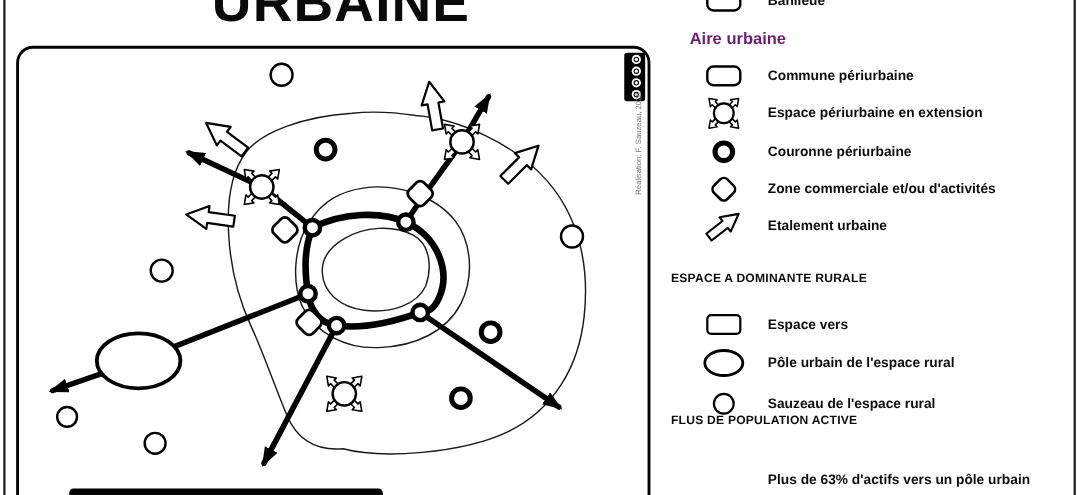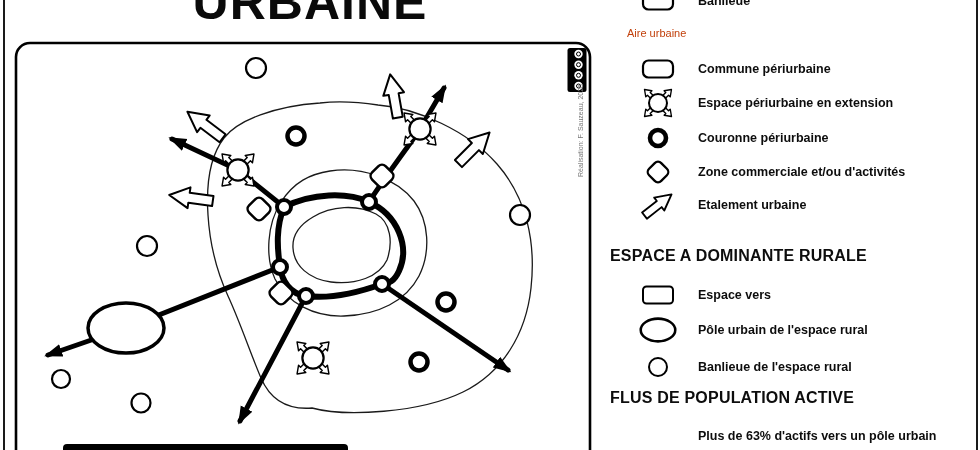--- a/index.html
+++ b/index.html
@@ -9,22 +9,22 @@
     -webkit-font-smoothing:antialiased;
   }
   .abs{position:absolute;}
   
   #page-title{
     left:60px;top:-23px;width:500px;text-align:center;
     font-size:50px;font-weight:900;letter-spacing:1px;color:#0a0a0a;
     line-height:50px;white-space:nowrap;
   }
   
-  .lheading-sub{font-size:11px;font-weight:normal;color:#c2410c;}
-  .lheading-main{font-size:16px;font-weight:800;color:#0d0d0d;letter-spacing:.2px;}
+  .lheading-sub{font-size:15px;font-weight:bold;color:#701a75;}
+  .lheading-main{font-size:11px;font-weight:800;color:#0d0d0d;letter-spacing:.2px;}
   .lrow{left:638px;height:0;}
   .lic{position:absolute;left:0;top:0;transform:translate(0,-50%);width:40px;display:flex;justify-content:center;}
   .llab{position:absolute;left:60px;top:0;transform:translate(0,-52%);
         font-size:12.5px;font-weight:bold;color:#0d0d0d;white-space:nowrap;}
   svg{display:block;}
 </style>
 </head>
 <body>
 
 <div class="abs" style="left:3px;top:-16px;width:971px;height:480px;border:2px solid #1a1a1a;border-radius:12px;"></div>
@@ -224,20 +224,20 @@
   </span>
   <span class="llab">Pôle urbain de l'espace rural</span>
 </div>
 
 <div class="abs lrow" style="top:367px">
   <span class="lic">
     <svg width="24" height="24" viewBox="0 0 24 24">
         <circle cx="12" cy="12" r="9" fill="#fff" stroke="#000" stroke-width="2"></circle>
       </svg>
   </span>
-  <span class="llab">Banlieue de l'espace rural</span>
-</div>
-
-<div class="abs lheading-main" style="left:610px;top:389px">FLUS DE POPULATION ACTIVE</div>
+  <span class="llab">Sauzeau de l'espace rural</span>
+</div>
+
+<div class="abs lheading-main" style="left:610px;top:376px">FLUS DE POPULATION ACTIVE</div>
 
 <div class="abs lrow" style="top:436px">
   <span class="llab">Plus de 63% d'actifs vers un pôle urbain</span>
 </div>
 
 </body></html>

